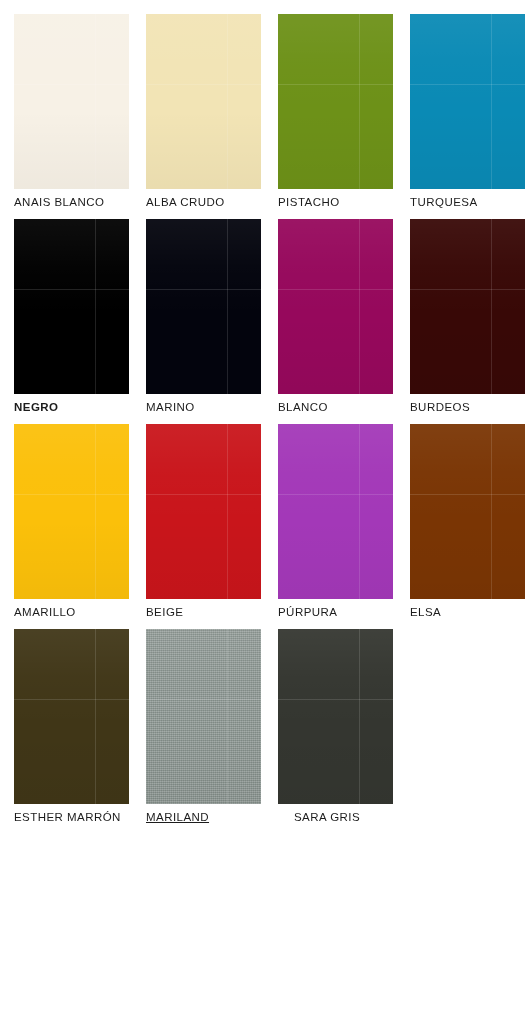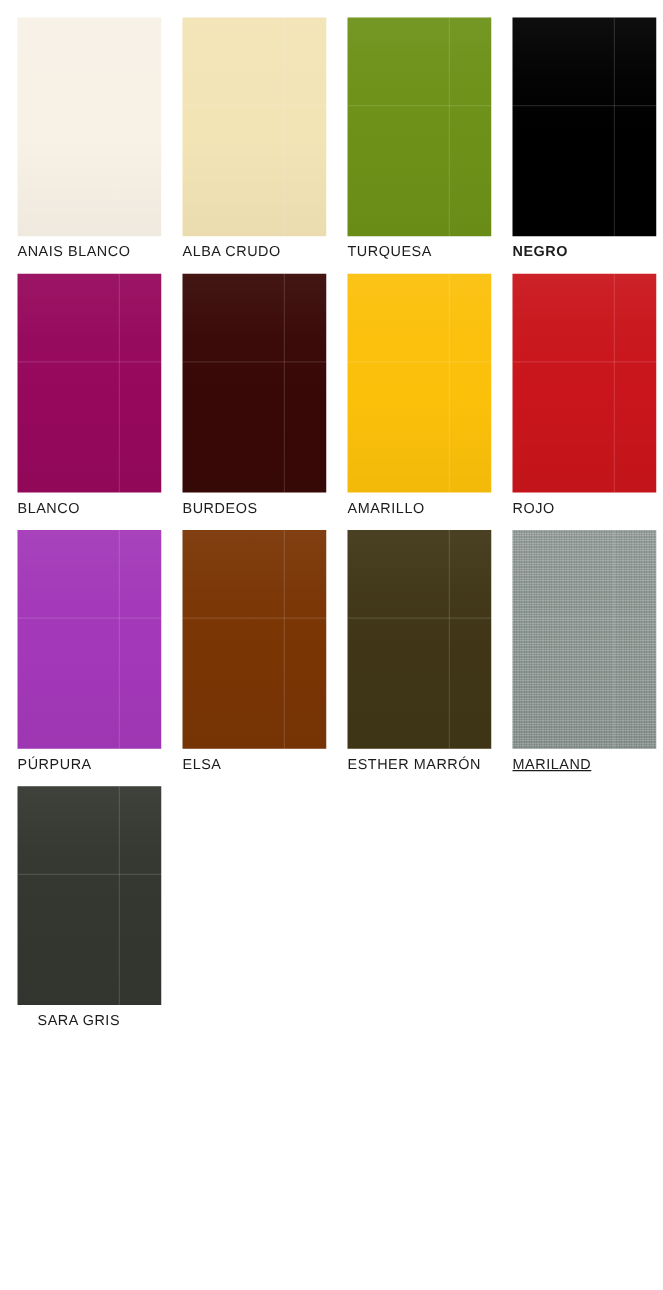--- a/index.html
+++ b/index.html
@@ -134,31 +134,47 @@
         <div class="sheen"></div>
       </div>
       <div class="swatch-label" style="color: rgb(28, 28, 28);">ALBA CRUDO</div>
     </div>
     <div class="swatch-cell">
       <div class="swatch-chip" style="background-color: rgb(109, 145, 24);">
         <div class="seam-v"></div>
         <div class="seam-h"></div>
         <div class="sheen"></div>
       </div>
+      <div class="swatch-label" style="color: rgb(28, 28, 28);">PISTACHO</div>
+    </div>
+    <div class="swatch-cell">
+      <div class="swatch-chip" style="background-color: rgb(10, 138, 181);">
+        <div class="seam-v"></div>
+        <div class="seam-h"></div>
+        <div class="sheen"></div>
+      </div>
       <div class="swatch-label" style="color: rgb(28, 28, 28);">TURQUESA</div>
     </div>
     <div class="swatch-cell">
       <div class="swatch-chip" style="background-color: rgb(0, 0, 0);">
         <div class="seam-v"></div>
         <div class="seam-h"></div>
         <div class="sheen"></div>
       </div>
       <div class="swatch-label" style="color: rgb(28, 28, 28); font-weight: bold;">NEGRO</div>
     </div>
     <div class="swatch-cell">
+      <div class="swatch-chip" style="background-color: rgb(3, 4, 13);">
+        <div class="seam-v"></div>
+        <div class="seam-h"></div>
+        <div class="sheen"></div>
+      </div>
+      <div class="swatch-label" style="color: rgb(28, 28, 28);">MARINO</div>
+    </div>
+    <div class="swatch-cell">
       <div class="swatch-chip" style="background-color: rgb(150, 8, 92);">
         <div class="seam-v"></div>
         <div class="seam-h"></div>
         <div class="sheen"></div>
       </div>
       <div class="swatch-label" style="color: rgb(28, 28, 28);">BLANCO</div>
     </div>
     <div class="swatch-cell">
       <div class="swatch-chip" style="background-color: rgb(56, 8, 6);">
         <div class="seam-v"></div>
@@ -174,21 +190,21 @@
         <div class="sheen"></div>
       </div>
       <div class="swatch-label" style="color: rgb(28, 28, 28);">AMARILLO</div>
     </div>
     <div class="swatch-cell">
       <div class="swatch-chip" style="background-color: rgb(201, 21, 27);">
         <div class="seam-v"></div>
         <div class="seam-h"></div>
         <div class="sheen"></div>
       </div>
-      <div class="swatch-label" style="color: rgb(28, 28, 28);">ROJO</div>
+      <div class="swatch-label" style="color: rgb(28, 28, 28);">BEIGE</div>
     </div>
     <div class="swatch-cell">
       <div class="swatch-chip" style="background-color: rgb(163, 56, 184);">
         <div class="seam-v"></div>
         <div class="seam-h"></div>
         <div class="sheen"></div>
       </div>
       <div class="swatch-label" style="color: rgb(28, 28, 28);">PÚRPURA</div>
     </div>
     <div class="swatch-cell">

